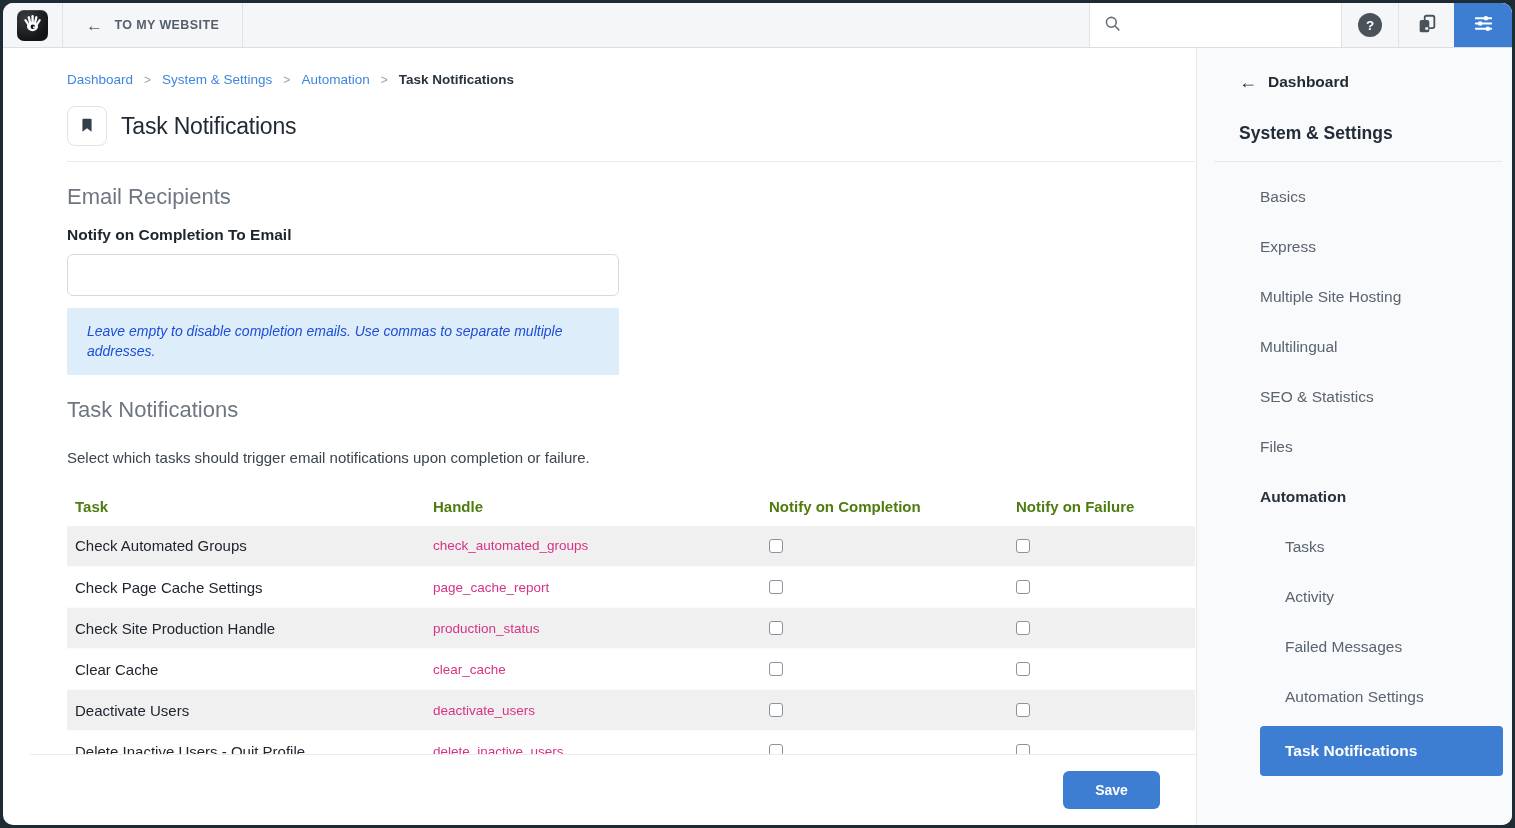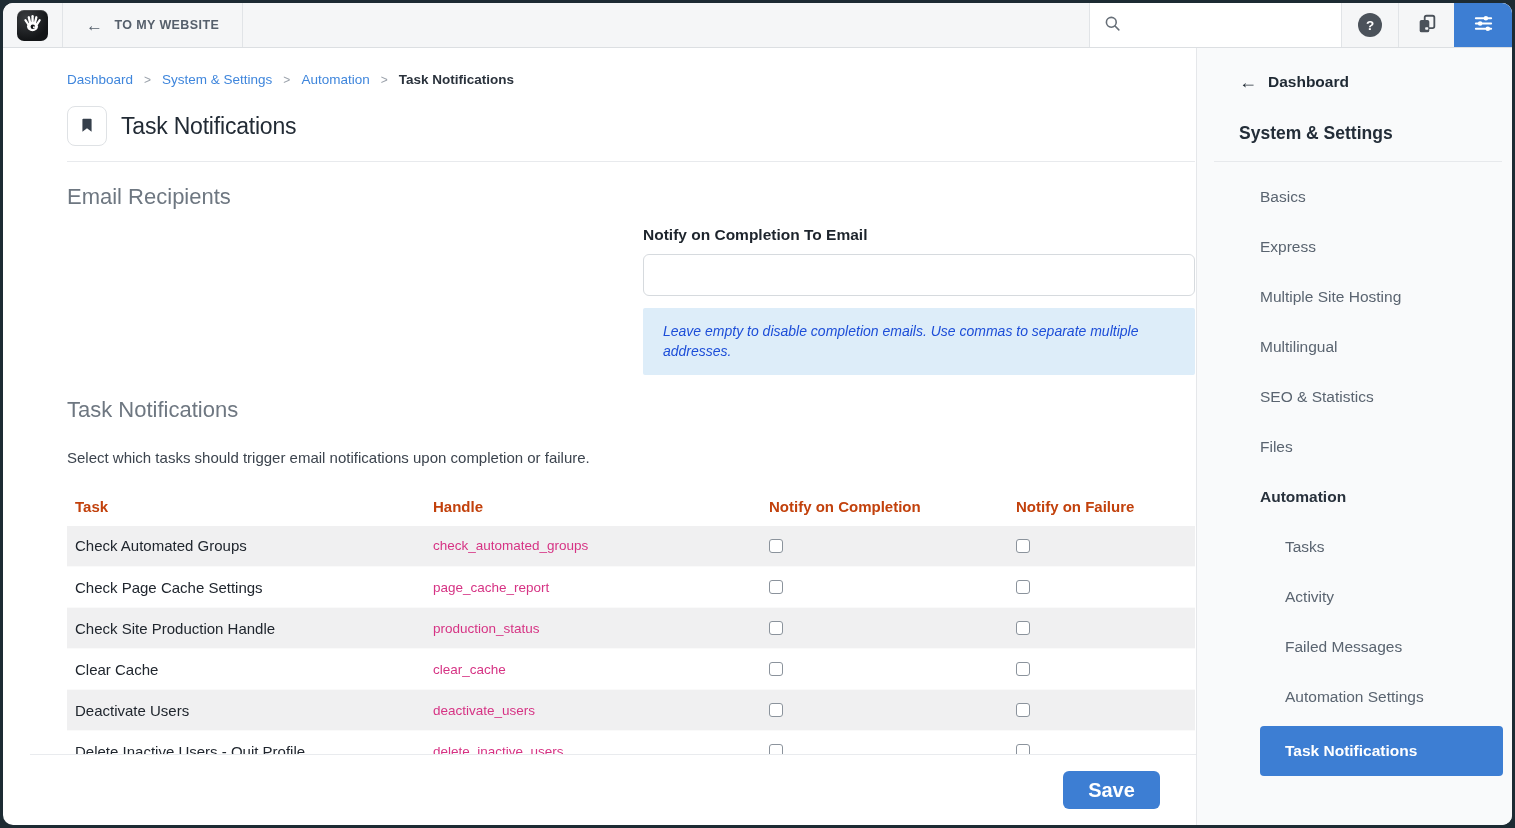--- a/index.html
+++ b/index.html
@@ -79,38 +79,38 @@
   .bookmark-btn{
     width:40px;height:40px;border:1px solid #dfe2e5;border-radius:8px;background:#fff;
     display:flex;align-items:center;justify-content:center;cursor:pointer;
   }
   h1.page-title{margin:0;font-size:23px;font-weight:400;color:#222b35;letter-spacing:-.2px;}
   hr.title-divider{border:none;border-top:1px solid #e8eaed;margin:15px 0 0 0;}
 
   h2.section-heading{margin:22px 0 0 0;font-size:22px;font-weight:400;color:#6e7781;}
 
   
-  .grid2{display:flex;gap:24px;margin-top:16px;justify-content:flex-end;}
+  .grid2{display:flex;gap:24px;margin-top:16px;}
   .field{width:552px;}
   .field label{display:block;font-size:15.5px;font-weight:700;color:#1d242c;}
   .field input[type="text"]{
     margin-top:10px;width:100%;height:42px;border:1px solid #d6dade;border-radius:6px;
     padding:0 12px;font-family:inherit;font-size:15px;color:#333;outline:none;background:#fff;
   }
   .note{
     margin-top:12px;background:var(--notebg);border-radius:2px;
     padding:13px 20px;font-size:14px;font-style:italic;color:#1d4ed8;line-height:1.45;
   }
 
   .section-desc{margin:26px 0 0 0;font-size:15px;color:#3c444e;}
 
   
   table.tasks{width:100%;border-collapse:collapse;margin-top:22px;table-layout:fixed;}
   table.tasks th{
-    text-align:left;font-size:15px;font-weight:700;color:#c2410c;
+    text-align:left;font-size:15px;font-weight:700;color:#4d7c0f;
     padding:10px 8px;height:38px;
   }
   table.tasks col.c1{width:358px;}
   table.tasks col.c2{width:336px;}
   table.tasks col.c3{width:247px;}
   table.tasks col.c4{width:187px;}
   table.tasks td{padding:0 8px;height:41px;vertical-align:middle;}
   table.tasks tbody tr:nth-child(odd){background:var(--stripe);}
   table.tasks tbody tr{border-bottom:1px solid #fafafa;}
   td.c-task{font-size:15px;color:#20262e;}
@@ -120,21 +120,21 @@
     border:1.5px solid #8b939c;border-radius:3px;background:#fff;cursor:pointer;display:block;
   }
 
   
   .save-bar{
     flex:1;border-top:1px solid #e9ebee;background:#fff;
     display:flex;align-items:center;justify-content:flex-end;padding-right:36px;
   }
   .save-btn{
     width:97px;height:38px;border:none;border-radius:6px;background:var(--accent);
-    color:#fff;font-family:inherit;font-size:20px;font-weight:700;cursor:pointer;
+    color:#fff;font-family:inherit;font-size:14px;font-weight:700;cursor:pointer;
   }
 
   
   .sidebar{
     width:316px;flex:0 0 316px;background:#f9fafb;border-left:1px solid #e5e7ea;
     padding-top:23px;overflow:hidden;
   }
   .sb-back{
     margin-left:42px;display:flex;align-items:center;gap:11px;cursor:pointer;
     font-size:15.5px;font-weight:700;color:#1f2933;height:22px;

